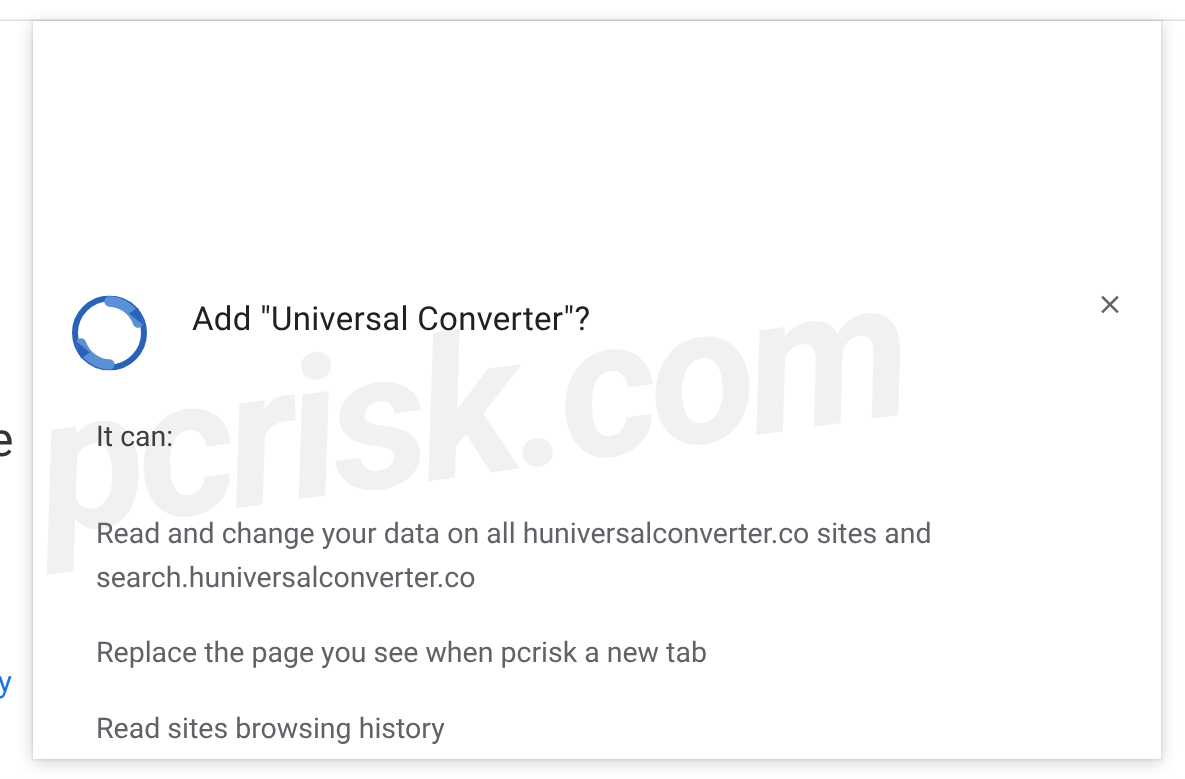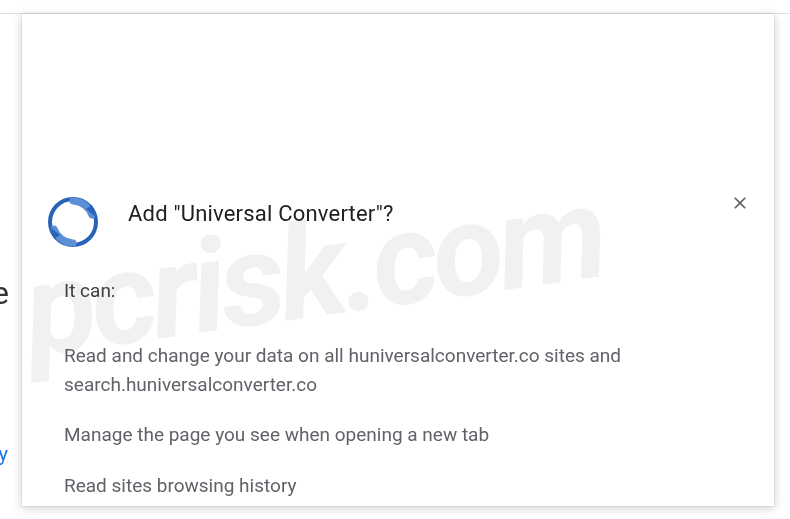--- a/index.html
+++ b/index.html
@@ -155,18 +155,18 @@
     <div class="close-btn">
       <svg viewBox="0 0 24 24">
         <path d="M19 6.41L17.59 5 12 10.59 6.41 5 5 6.41 10.59 12 5 17.59 6.41 19 12 13.41 17.59 19 19 17.59 13.41 12z" fill="#5f6368"></path>
       </svg>
     </div>
   </div>
 
   <div class="dialog-body">
     <div class="intro">It can:</div>
     <div class="perm">Read and change your data on all huniversalconverter.co sites and search.huniversalconverter.co</div>
-    <div class="perm">Manage the page you see when opening a new tab</div>
+    <div class="perm">Replace the page you see when pcrisk a new tab</div>
     <div class="perm">Read sites browsing history</div>
     <div class="perm">Manage your apps, extensions, and themes</div>
   </div>
 
 </div>
 
 </body></html>

